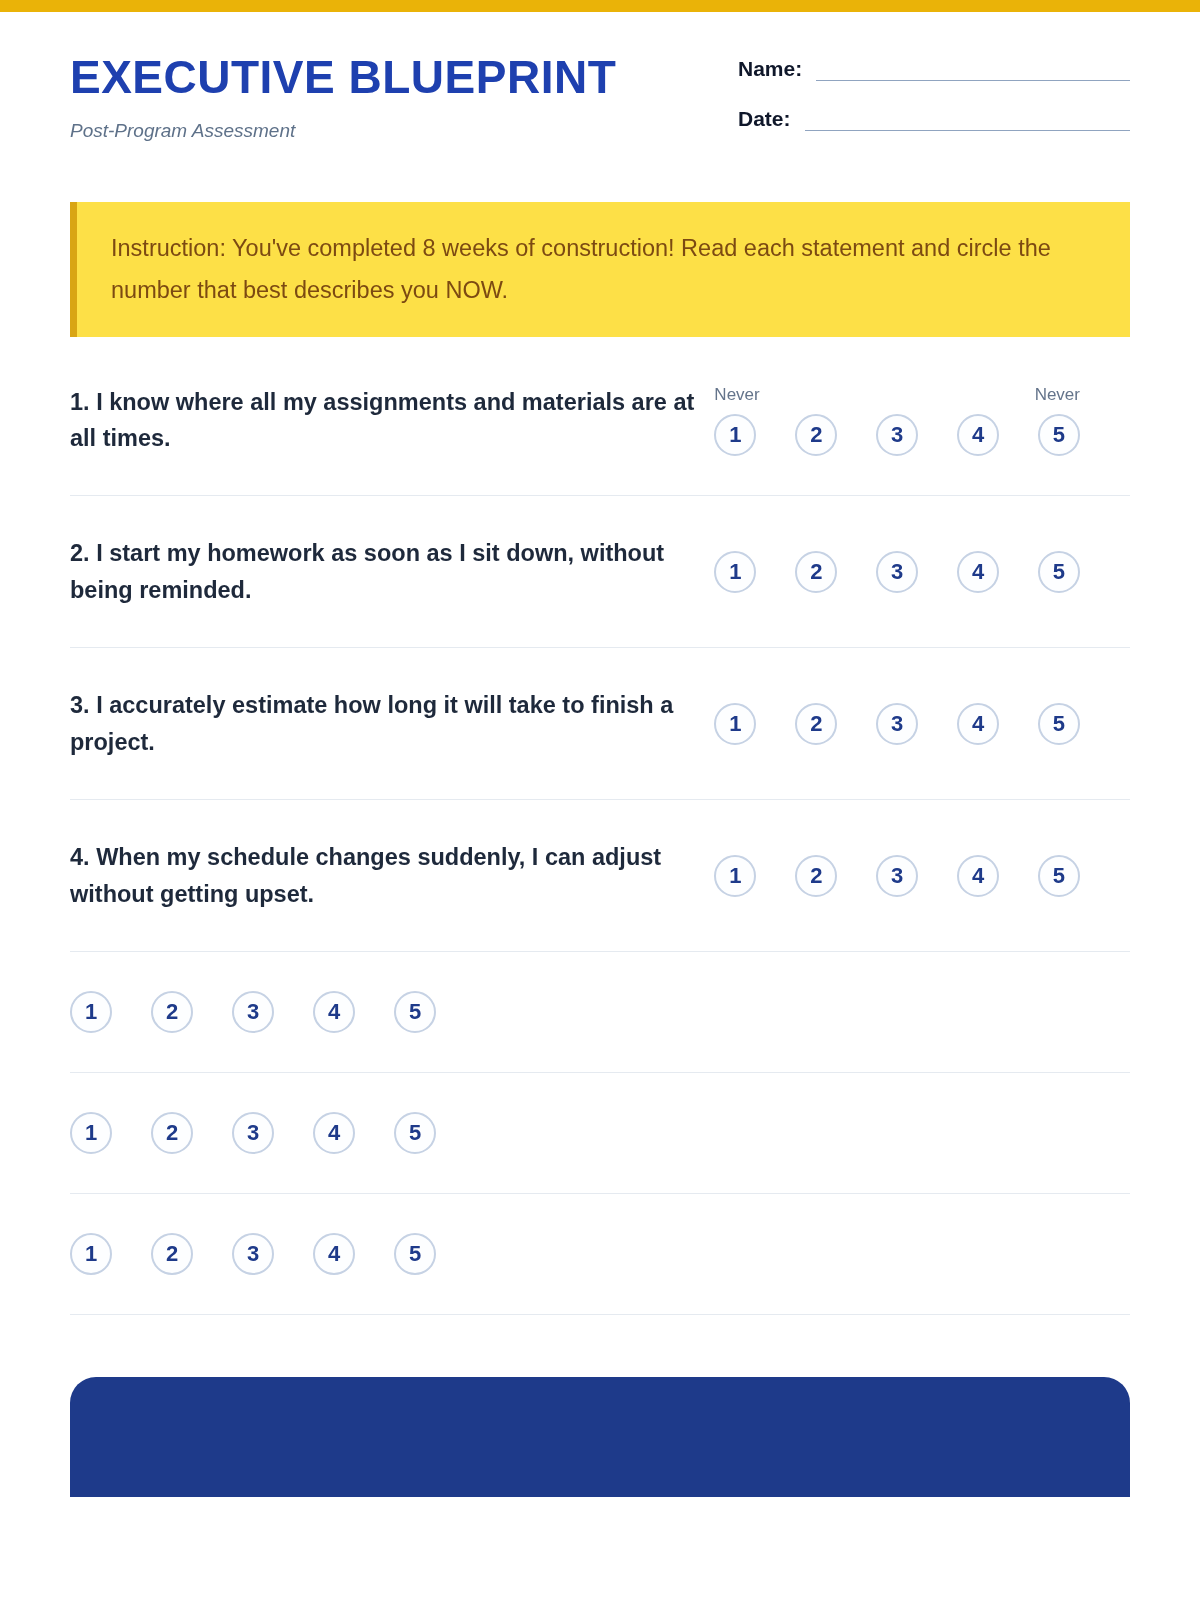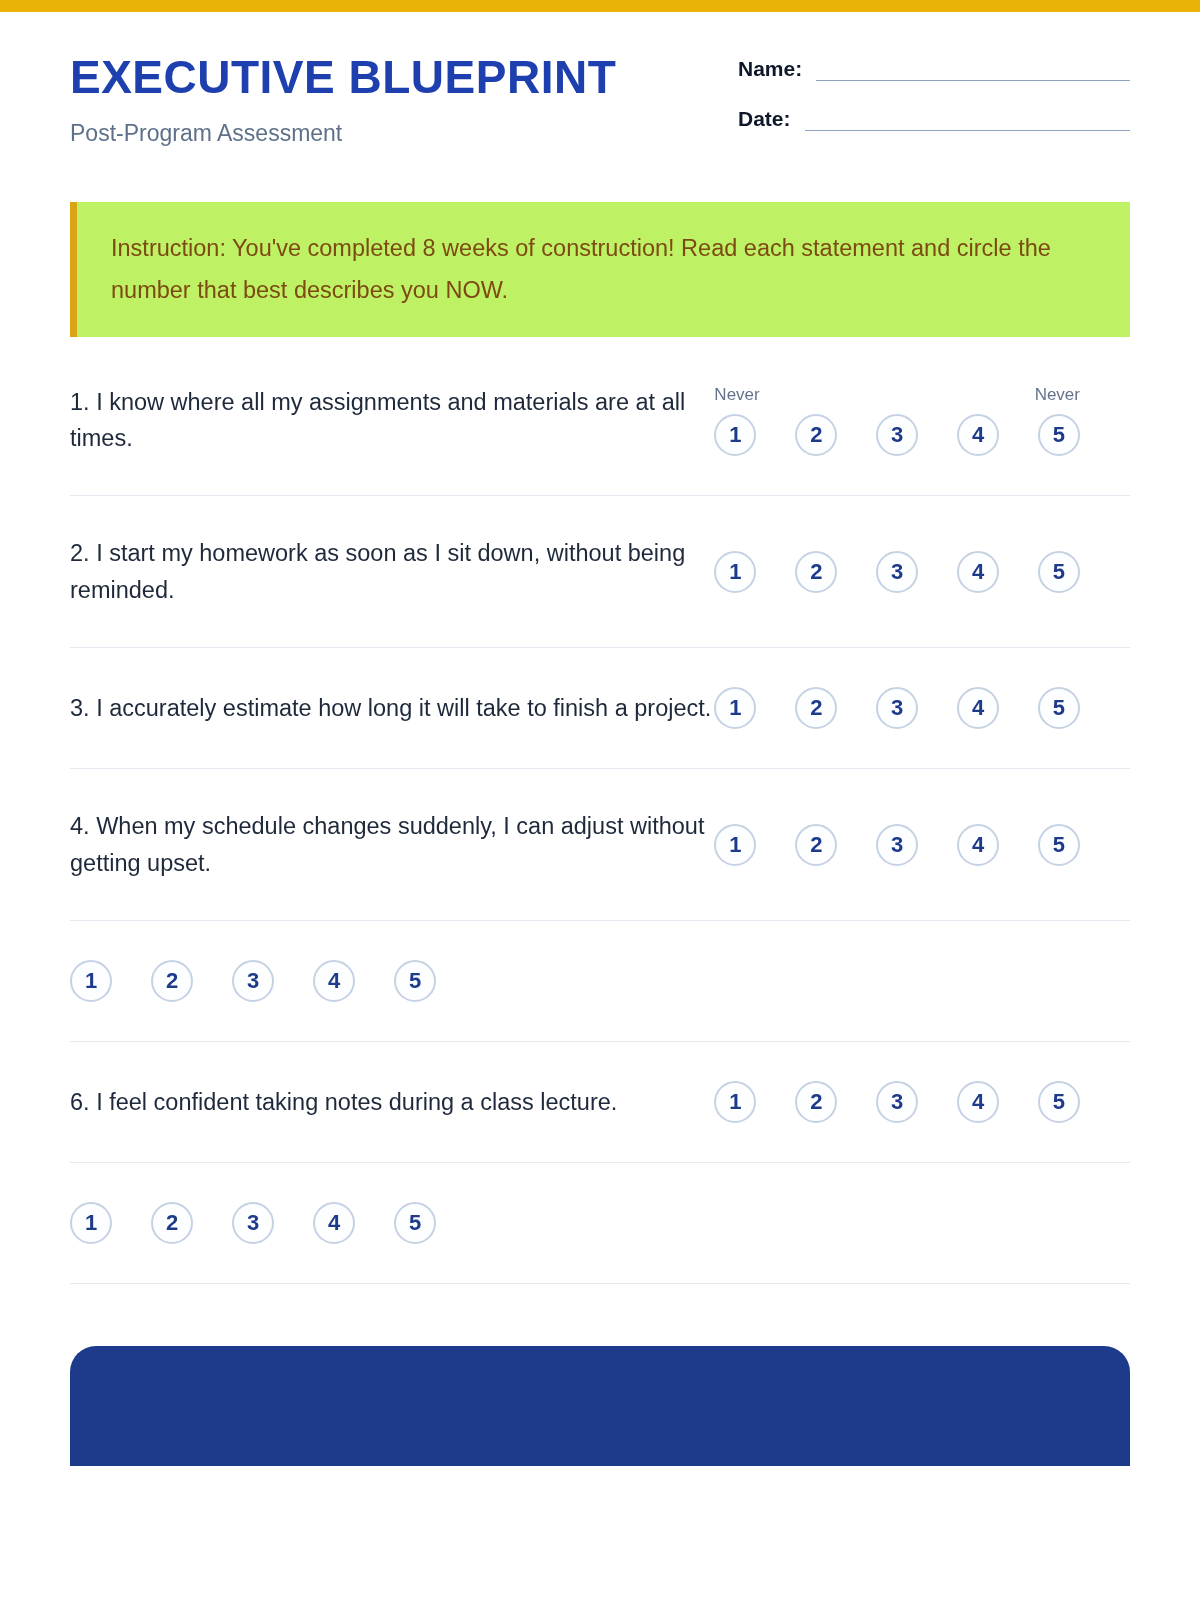--- a/index.html
+++ b/index.html
@@ -29,21 +29,22 @@
   }
   .page-title {
     margin: 0;
     font-size: 46px;
     font-weight: 800;
     letter-spacing: 0.5px;
     color: #1E40AF;
   }
   .page-subtitle {
     margin-top: 16px;
-    font-size: 23px;
+    font-size: 19px;
+    font-style: italic;
     color: #5E7189;
   }
   .header-right {
     width: 392px;
     padding-top: 6px;
   }
   .field-row {
     display: flex;
     align-items: flex-end;
     margin-bottom: 25px;
@@ -56,21 +57,21 @@
     line-height: 1.2;
   }
   .field-line {
     flex: 1;
     border-bottom: 1.5px solid #90A4C0;
     height: 24px;
   }
   
   .instruction {
     margin-top: 46px;
-    background: #bef264;
+    background: #fde047;
     border-left: 7px solid #D9A514;
     padding: 26px 34px;
   }
   .instruction p {
     margin: 0;
     font-size: 23.5px;
     line-height: 1.75;
     color: #7C4A12;
   }
   
@@ -80,21 +81,21 @@
   .q-row {
     display: flex;
     justify-content: space-between;
     align-items: center;
     padding: 39px 0;
     border-bottom: 1px solid #E5EAF0;
   }
   .q-text {
     width: 645px;
     font-size: 23.5px;
-    font-weight: 400;
+    font-weight: 700;
     line-height: 1.55;
     color: #1E293B;
   }
   .scale {
     width: 366px;
     margin-right: 50px;
   }
   .scale-labels {
     display: flex;
     justify-content: space-between;
@@ -226,21 +227,20 @@
             <button type="button" class="circle">1</button>
             <button type="button" class="circle">2</button>
             <button type="button" class="circle">3</button>
             <button type="button" class="circle">4</button>
             <button type="button" class="circle">5</button>
           </div>
     </div>
   </div>
 
   <div class="q-row">
-    <div class="q-text">6. I feel confident taking notes during a class lecture.</div>
     <div class="scale">
 
       <div class="circles">
             <button type="button" class="circle">1</button>
             <button type="button" class="circle">2</button>
             <button type="button" class="circle">3</button>
             <button type="button" class="circle">4</button>
             <button type="button" class="circle">5</button>
           </div>
     </div>

